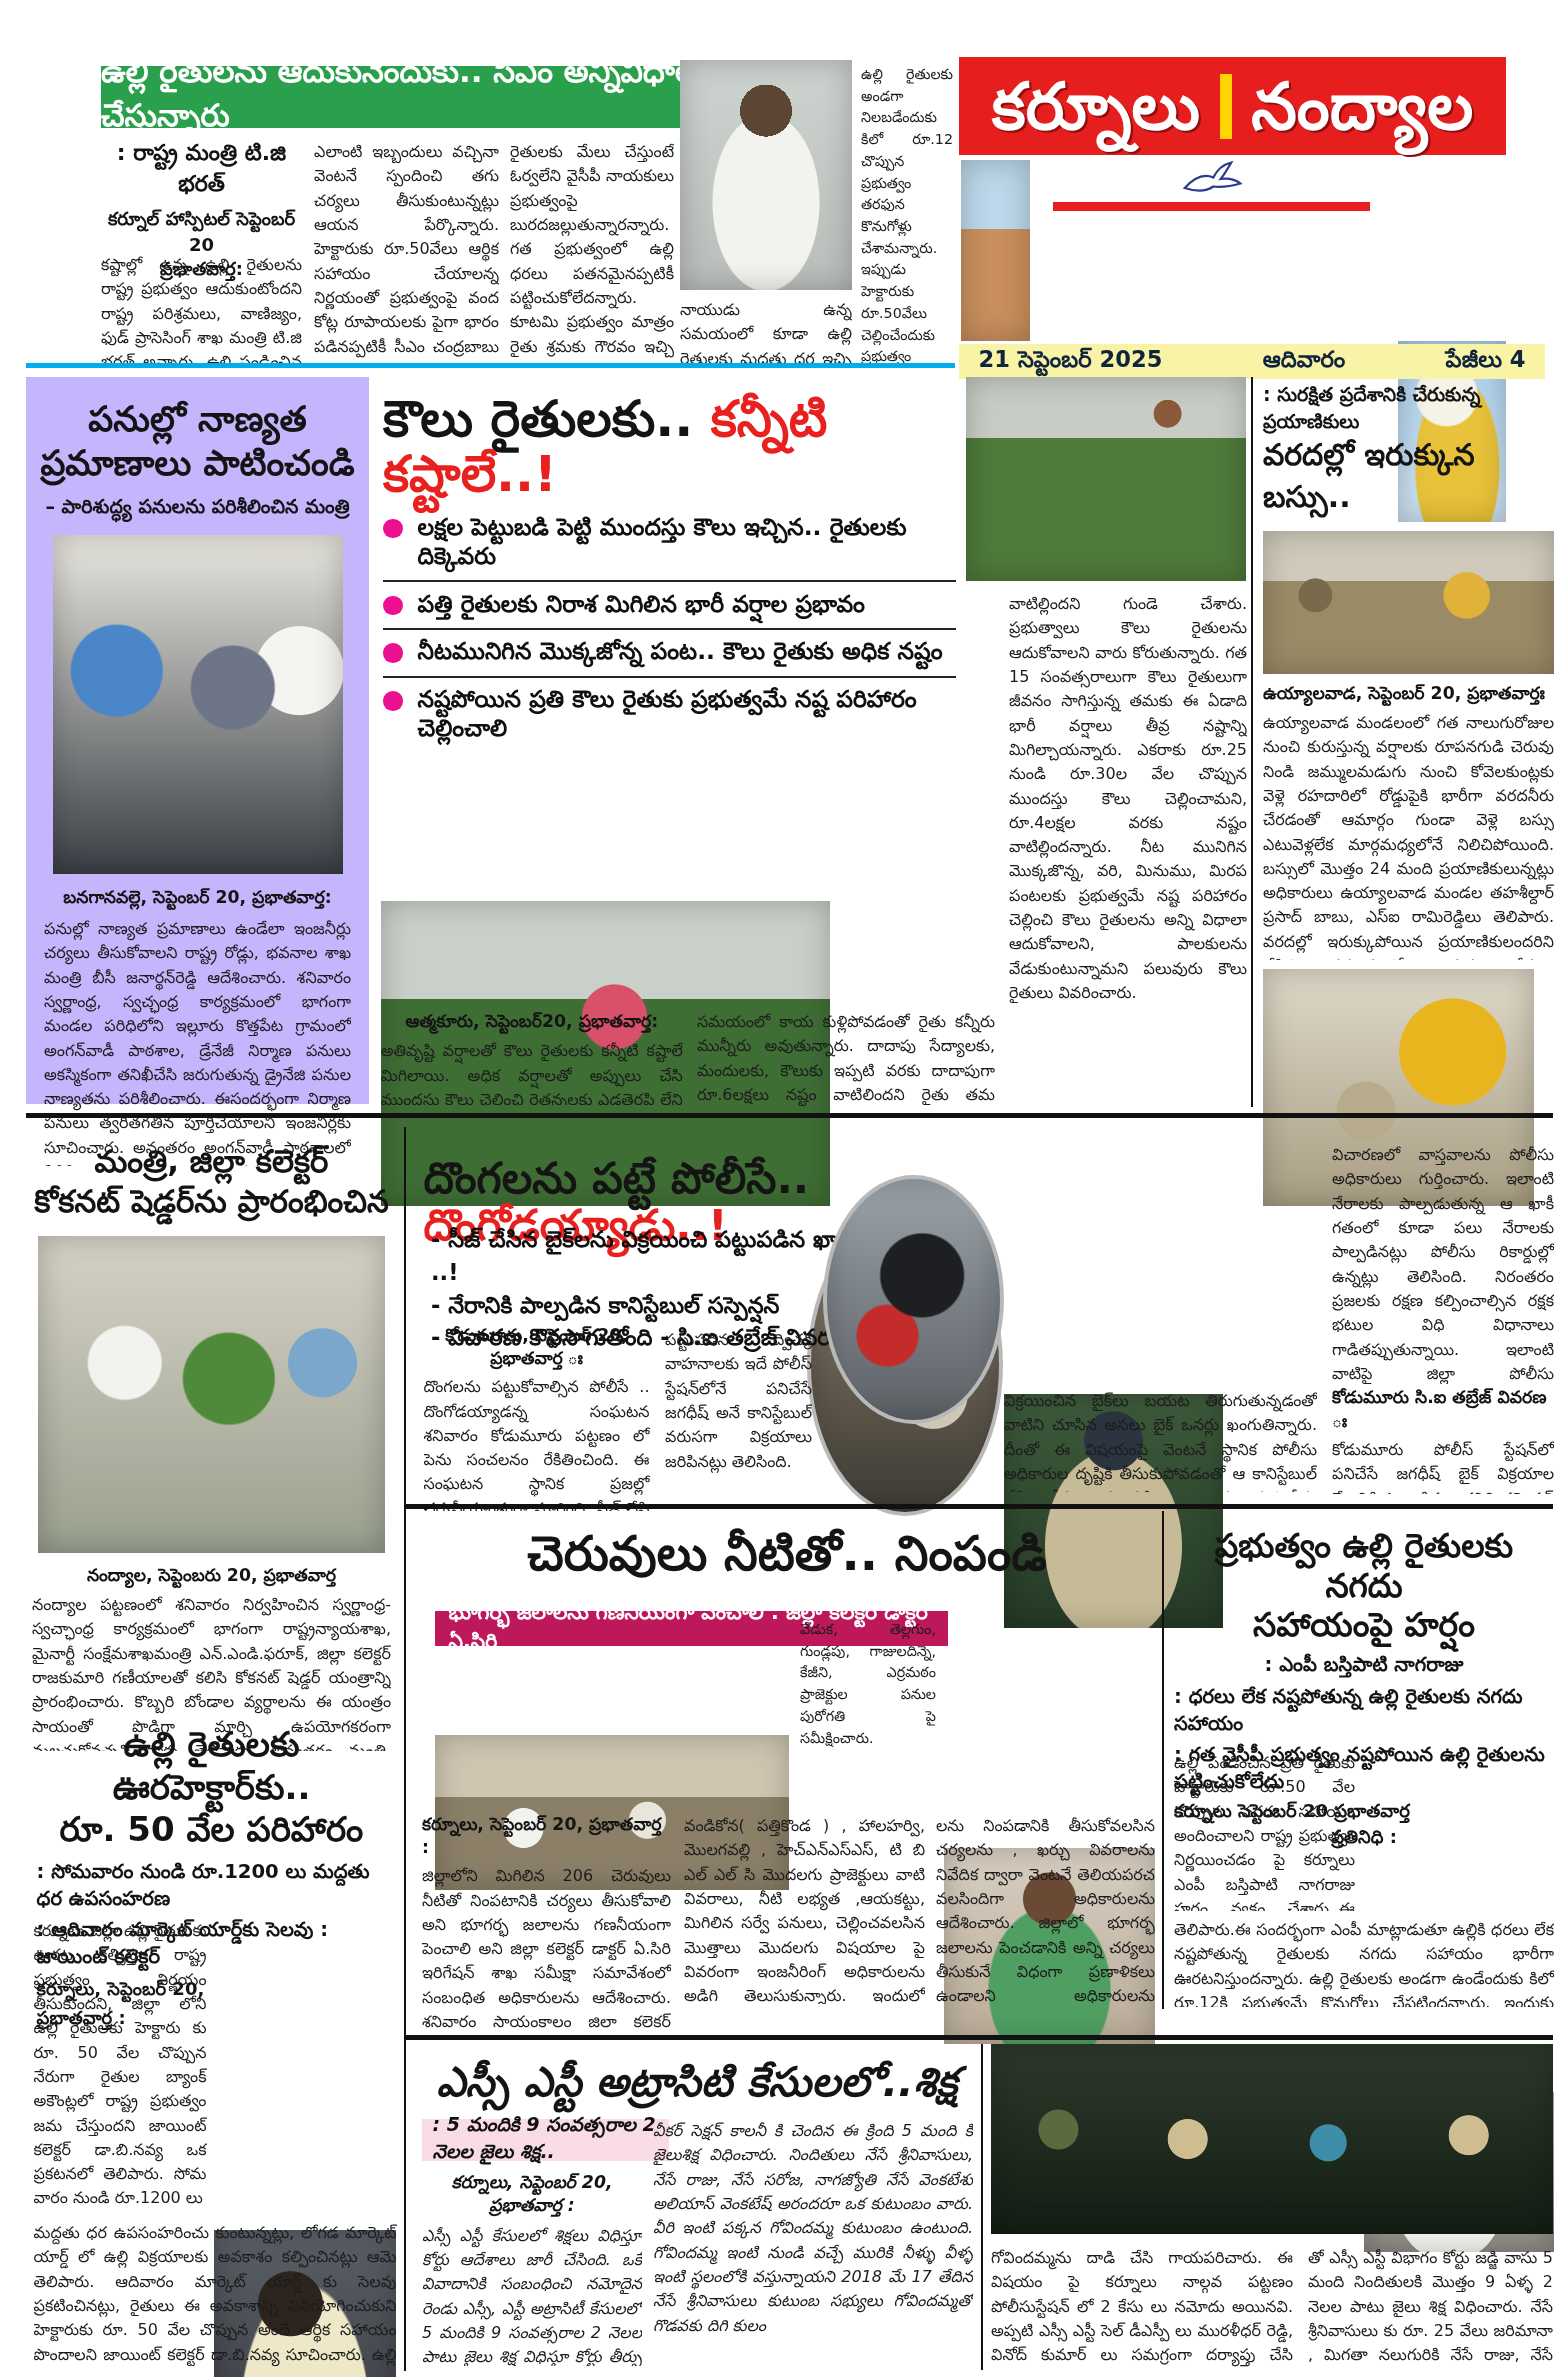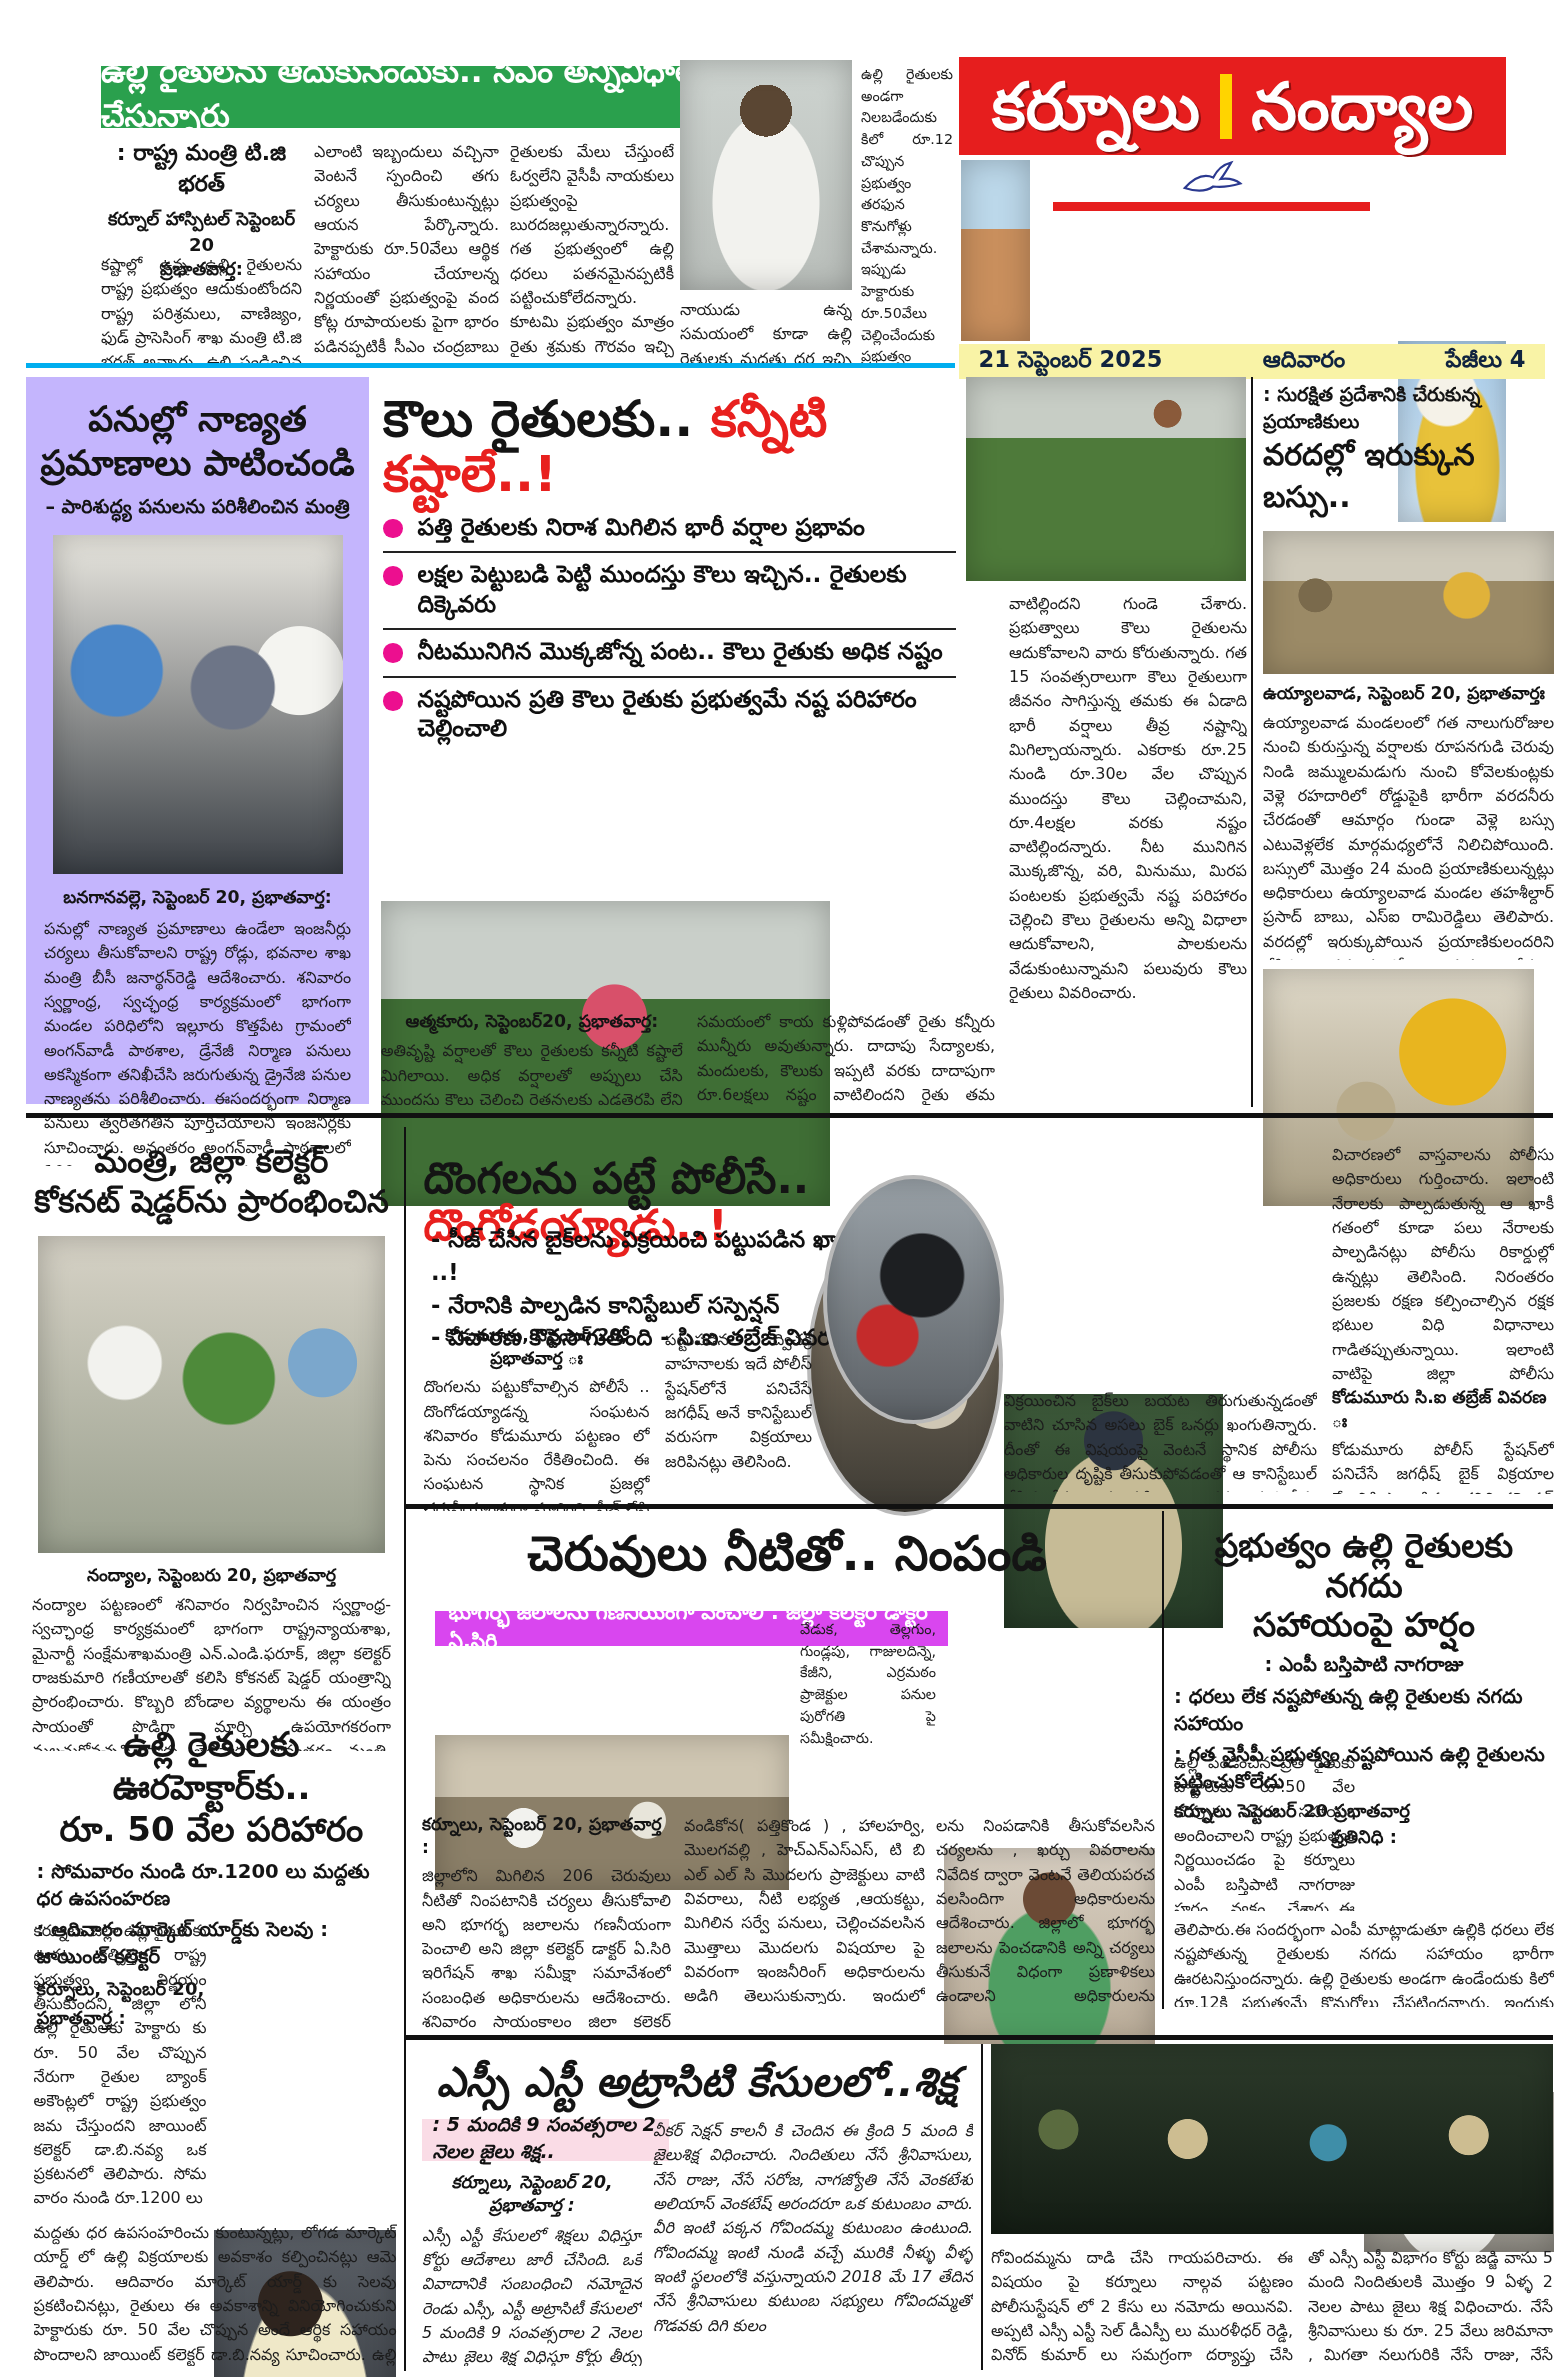--- a/index.html
+++ b/index.html
@@ -13,21 +13,21 @@
   .ph:after{content:"";position:absolute;inset:0;box-shadow:inset 0 0 30px rgba(0,0,0,.25);}
   .rule-h{background:#111;}
   .rule-v{background:#111;}
   .banner{background:#2aa04d;color:#fff;font-weight:bold;display:flex;align-items:center;justify-content:center;}
   .bullet-dot{width:19.6px;height:19.6px;border-radius:50%;background:#ec0f8f;flex:0 0 19.6px;margin-top:6px;}
   .bullet-row{display:flex;gap:15px;align-items:flex-start;padding:7.5px 0 9px 0;}
   .bullet-row.u{border-bottom:2.3px solid #222;}
   .bullet-txt{font-weight:bold;font-size:23.4px;line-height:1.25;color:#101010;}
   .dash-txt{font-weight:bold;font-size:22.6px;line-height:1.45;color:#101010;}
   .circle-ph{border-radius:50%;border:4.5px solid #b9b9b9;}
-  .strip-blue{background:#d946ef;color:#fff;font-weight:bold;display:flex;align-items:center;padding:0 13.6px;font-size:20.4px;}
+  .strip-blue{background:#be185d;color:#fff;font-weight:bold;display:flex;align-items:center;padding:0 13.6px;font-size:20.4px;}
   .pinkbox{background:#fadce6;color:#111;font-weight:bold;display:flex;align-items:center;padding:0 10.6px;font-size:19px;}
   .mast-red{background:#e61e1e;display:flex;align-items:center;justify-content:center;gap:19.6px;}
   .mast-word{color:#fff;font-weight:bold;font-size:65px;text-shadow:2.3px 2.3px 0 #8f0f0f;line-height:1;}
   .mast-div{width:12px;height:65px;background:#ffd400;}
   .varta{color:#2b3990;font-weight:bold;font-size:113px;line-height:1;text-align:center;}
   .yellowstrip{background:#f9f3a6;display:flex;align-items:center;justify-content:space-between;
                padding:0 19.6px;font-weight:bold;font-size:22.6px;color:#10233f;}
   .subbold{font-weight:bold;font-size:19.6px;line-height:1.4;}
   .centered{text-align:center;}
 </style>
@@ -100,25 +100,25 @@
     <div class="abs" style="left:6px;top:19px;width:588px;font-weight:bold;font-size:50px;line-height:1.1;">
       <span>కౌలు రైతులకు..</span>
       <span class="red">కన్నీటి కష్టాలే..!</span>
     </div>
     <div class="ph abs" style="left:589px;top:3.8px;width:280px;height:204px;background:
          radial-gradient(circle at 72% 18%,#8a5a3a 0 13.6px,transparent 14.3px),
          linear-gradient(#c7cdc5 0 30%,#4e7a3a 30% 100%);"></div>
     <div class="abs" style="left:6px;top:132px;width:573px;">
       <div class="bullet-row u">
         <span class="bullet-dot"></span>
-        <span class="bullet-txt">పత్తి రైతులకు నిరాశ మిగిలిన భారీ వర్షాల ప్రభావం</span>
+        <span class="bullet-txt">లక్షల పెట్టుబడి పెట్టి ముందస్తు కౌలు ఇచ్చిన.. రైతులకు దిక్కెవరు</span>
       </div>
       <div class="bullet-row u">
         <span class="bullet-dot"></span>
-        <span class="bullet-txt">లక్షల పెట్టుబడి పెట్టి ముందస్తు కౌలు ఇచ్చిన.. రైతులకు దిక్కెవరు</span>
+        <span class="bullet-txt">పత్తి రైతులకు నిరాశ మిగిలిన భారీ వర్షాల ప్రభావం</span>
       </div>
       <div class="bullet-row u">
         <span class="bullet-dot"></span>
         <span class="bullet-txt">నీటమునిగిన మొక్కజోన్న పంట.. కౌలు రైతుకు అధిక నష్టం</span>
       </div>
       <div class="bullet-row">
         <span class="bullet-dot"></span>
         <span class="bullet-txt">నష్టపోయిన ప్రతి కౌలు రైతుకు ప్రభుత్వమే నష్ట పరిహారం చెల్లించాలి</span>
       </div>
     </div>

